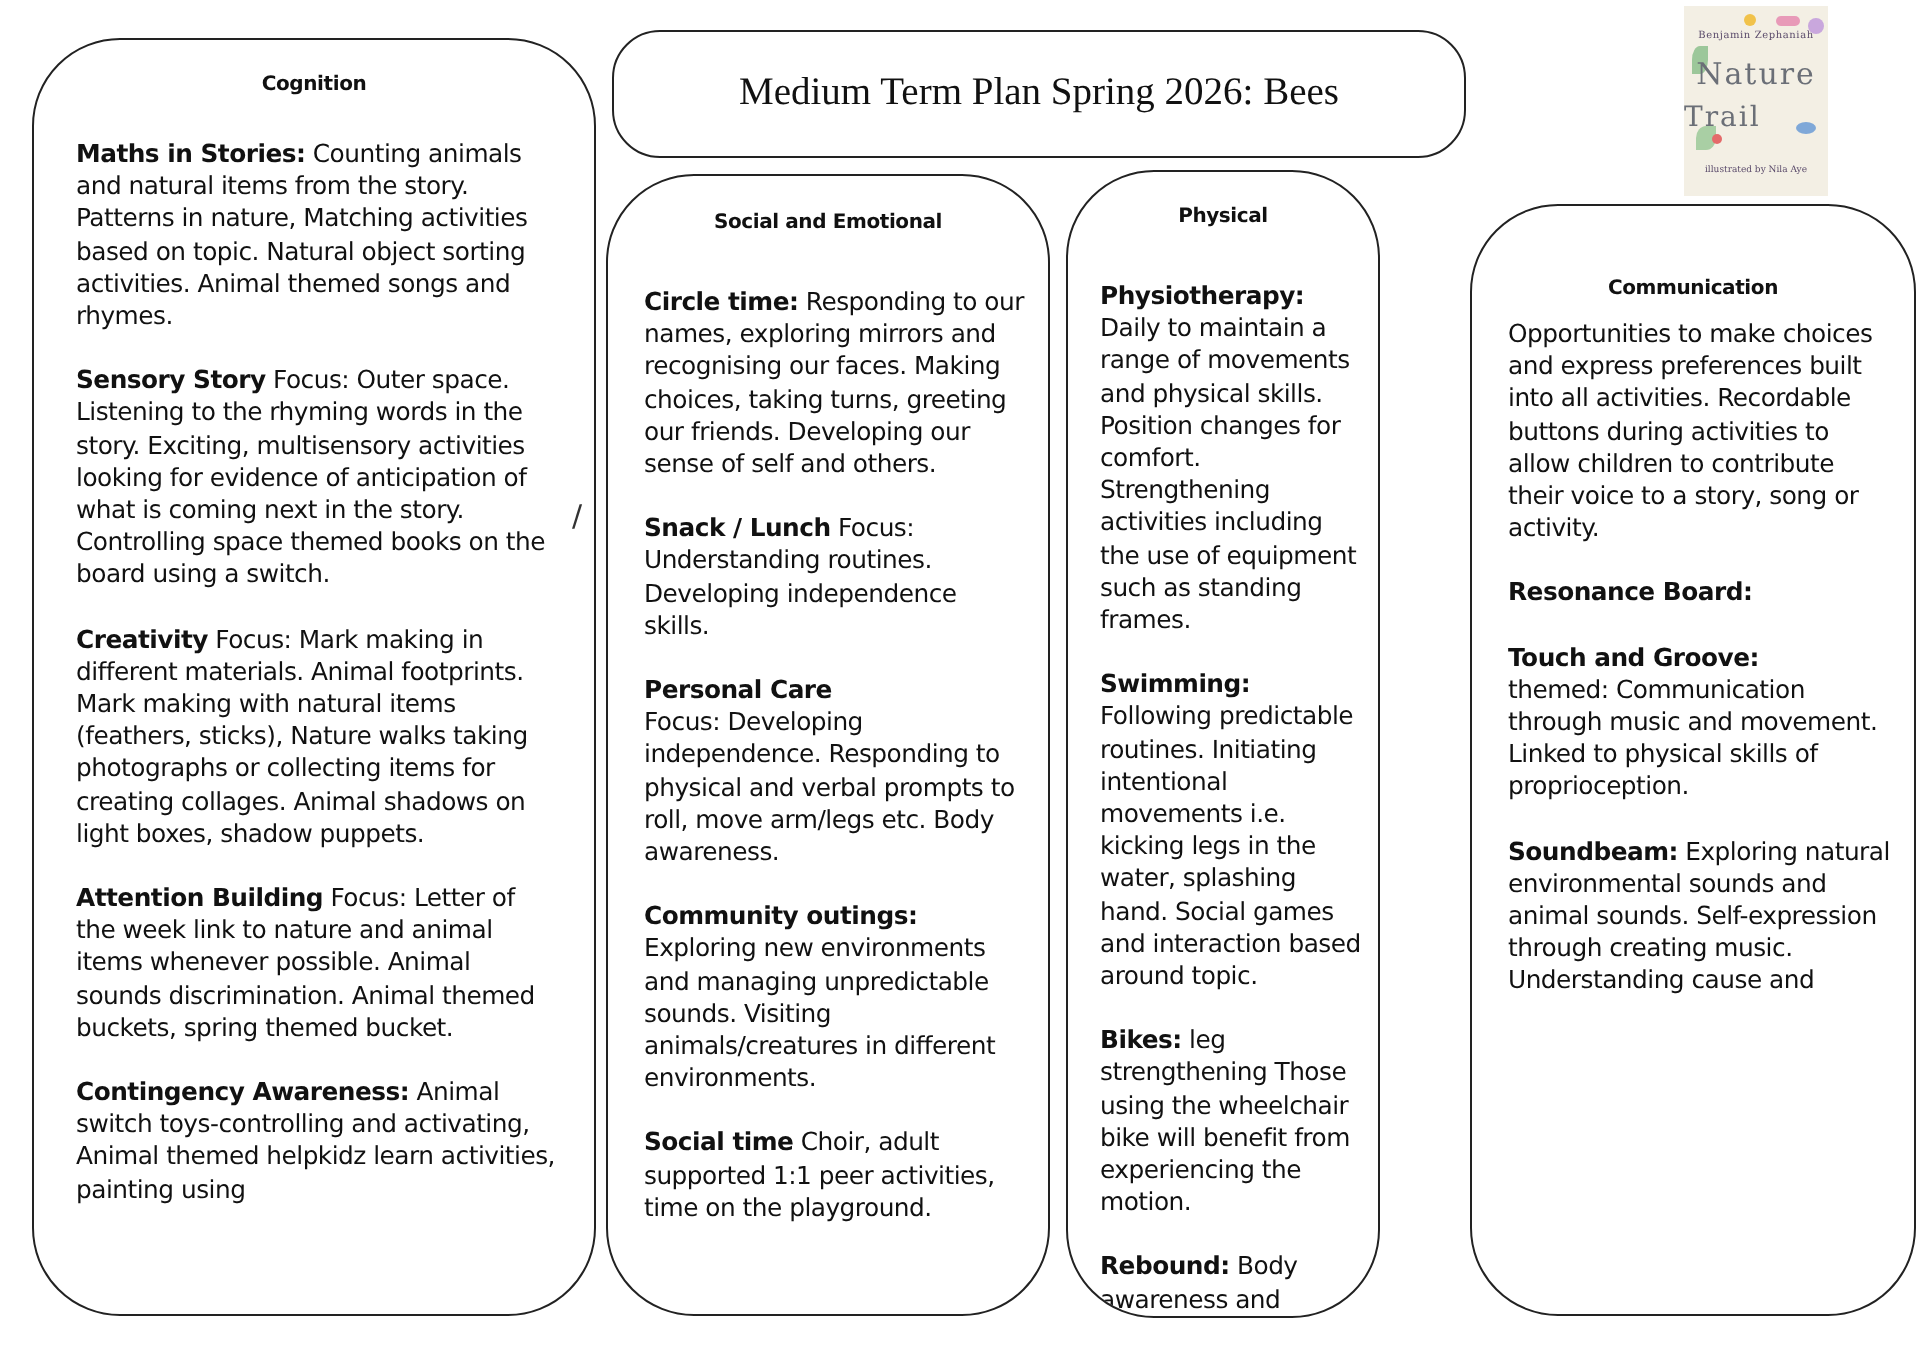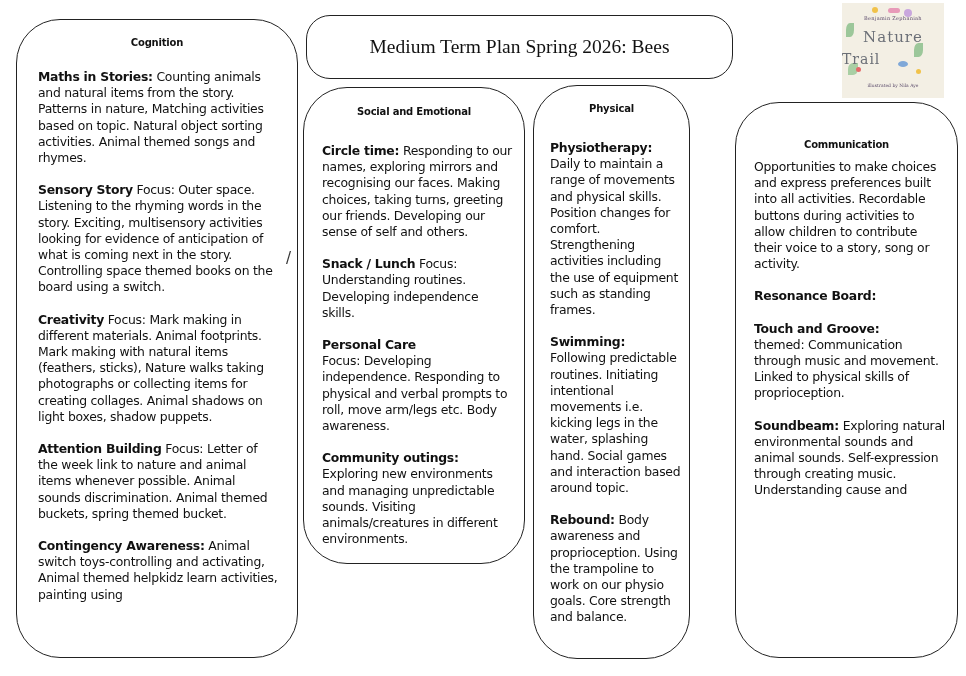--- a/index.html
+++ b/index.html
@@ -20,36 +20,36 @@
   .content { position: absolute; left: 0; right: 0; }
 
   #cognition { left: 16px; top: 19px; width: 282px; height: 639px; }
   #cognition .col-title { margin-top: 17px; }
   #cognition .content { top: 49px; padding-left: 21px; padding-right: 18px; }
 
   #title-box { left: 306px; top: 15px; width: 427px; height: 64px; border-radius: 24px;
     display: flex; align-items: center; justify-content: center; }
   #title-box span { font-family: "Liberation Serif", "DejaVu Serif", serif; font-size: 19.5px; color: #111; }
 
-  #social { left: 303px; top: 87px; width: 222px; height: 477px; }
+  #social { left: 303px; top: 87px; width: 222px; height: 571px; }
   #social .col-title { margin-top: 18px; }
   #social .content { top: 55px; padding-left: 18px; padding-right: 10px; }
 
   #physical { left: 533px; top: 85px; width: 157px; height: 574px; }
   #physical .col-title { margin-top: 17px; }
   #physical .content { top: 54px; padding-left: 16px; padding-right: 8px; }
 
   #communication { left: 735px; top: 102px; width: 223px; height: 556px; }
   #communication .col-title { margin-top: 36px; text-align: center; }
   #communication .content { top: 56px; padding-left: 18px; padding-right: 10px; }
 
   .slash { position: absolute; left: 286px; top: 249px; font-size: 15px; color: #333; }
 
   #logo {
-    position: absolute; left: 842px; top: 3px; width: 102px; height: 95px;
+    position: absolute; left: 842px; top: 3px; width: 72px; height: 95px;
     background: #f3efe4; overflow: hidden;
   }
   #logo .author { position: absolute; top: 12px; left: 0; right: 0; text-align: center;
     font-family: "DejaVu Serif", serif; font-size: 5px; color: #5a4a6a; letter-spacing: 0.3px; }
   #logo .nature { position: absolute; top: 25px; left: 0; right: 0; text-align: center;
     font-family: "DejaVu Serif", serif; font-size: 15px; color: #6b6f77; letter-spacing: 1px; }
   #logo .trail { position: absolute; top: 48px; left: 0; right: 0; text-align: left;
     font-family: "DejaVu Serif", serif; font-size: 14px; color: #6b6f77; letter-spacing: 1px; }
   #logo .illus { position: absolute; top: 80px; left: 0; right: 0; text-align: center;
     font-family: "DejaVu Serif", serif; font-size: 4.5px; color: #5a4a6a; }
@@ -85,20 +85,21 @@
     <div class="section"><b style="display:block">Community outings:</b><span>Exploring new environments and managing unpredictable sounds. Visiting animals/creatures in different environments.</span></div>
     <div class="section"><b>Social time</b><span> Choir, adult supported 1:1 peer activities, time on the playground.</span></div>
   </div>
 </div>
 
 <div class="box col" id="physical">
   <div class="col-title">Physical</div>
   <div class="content">
     <div class="section"><b>Physiotherapy:</b><span> Daily to maintain a range of movements and physical skills. Position changes for comfort. Strengthening activities including the use of equipment such as standing frames.</span></div>
     <div class="section"><b>Swimming:</b><span> Following predictable routines. Initiating intentional movements i.e. kicking legs in the water, splashing hand. Social games and interaction based around topic.</span></div>
+    <div class="section"><b>Bikes:</b><span> leg strengthening Those using the wheelchair bike will benefit from experiencing the motion.</span></div>
     <div class="section"><b>Rebound:</b><span> Body awareness and proprioception. Using the trampoline to work on our physio goals. Core strength and balance.</span></div>
   </div>
 </div>
 
 <div class="box col" id="communication">
   <div class="col-title">Communication</div>
   <div class="content">
     <div class="section"><span>Opportunities to make choices and express preferences built into all activities. Recordable buttons during activities to allow children to contribute their voice to a story, song or activity.</span></div>
     <div class="section"><b style="display:block">Resonance Board:</b></div>
     <div class="section"><b style="display:block">Touch and Groove:</b><span>themed:  Communication through music and movement. Linked to physical skills of proprioception.</span></div>

